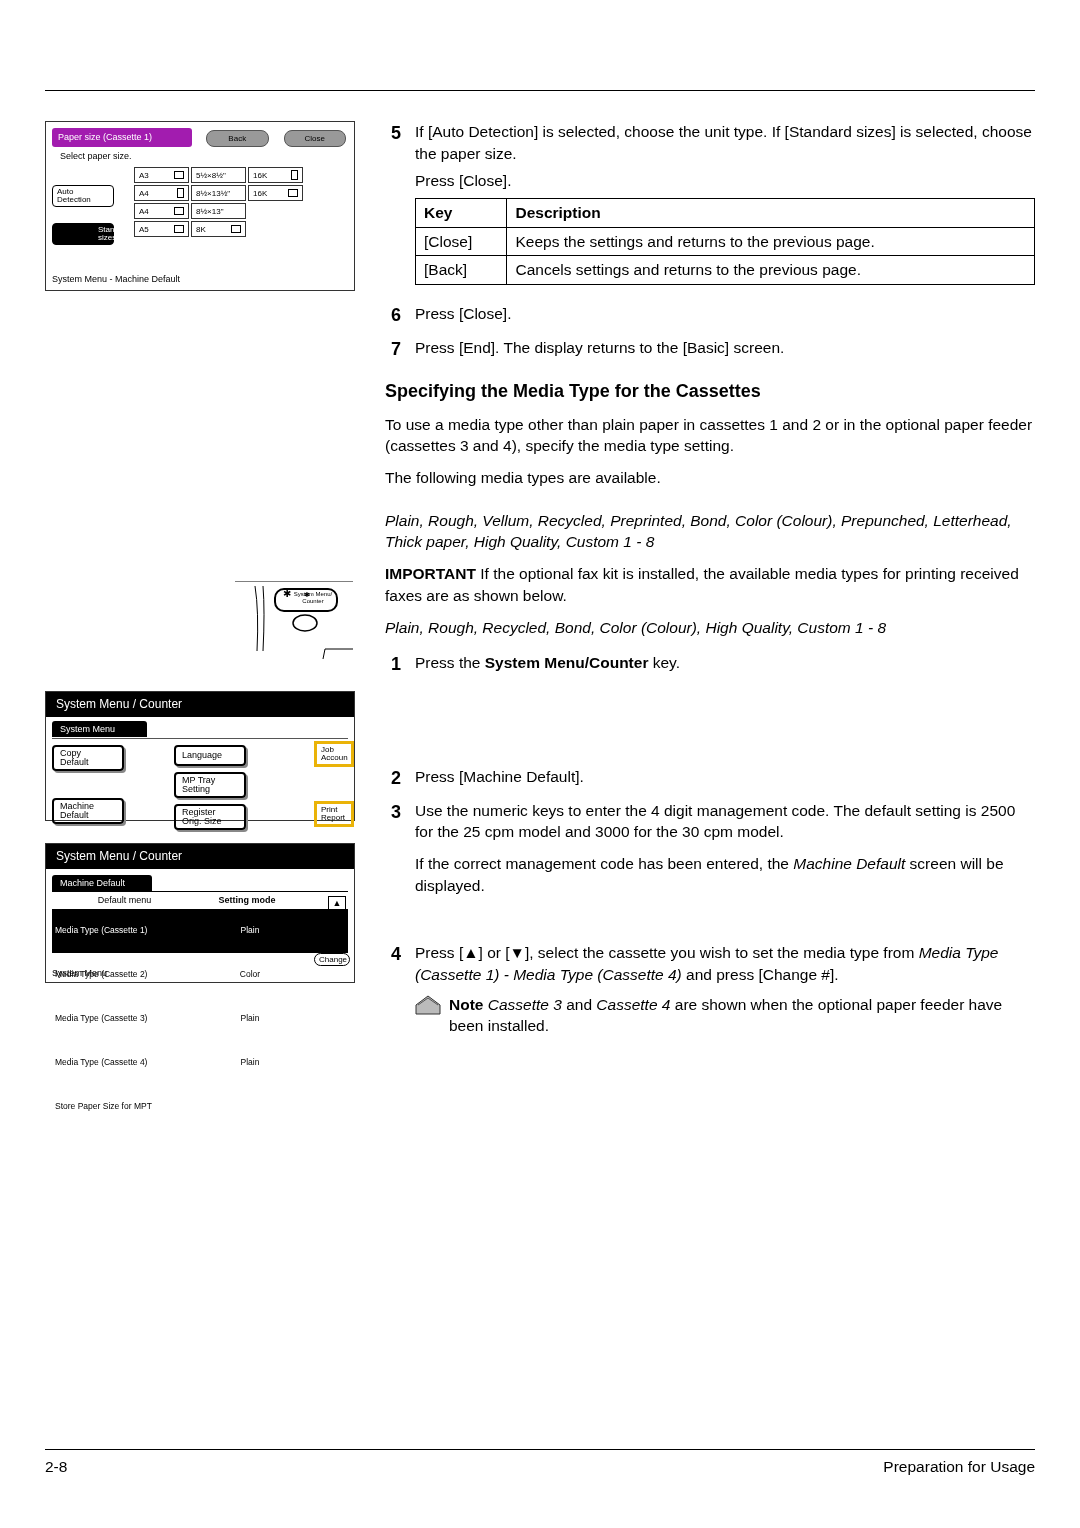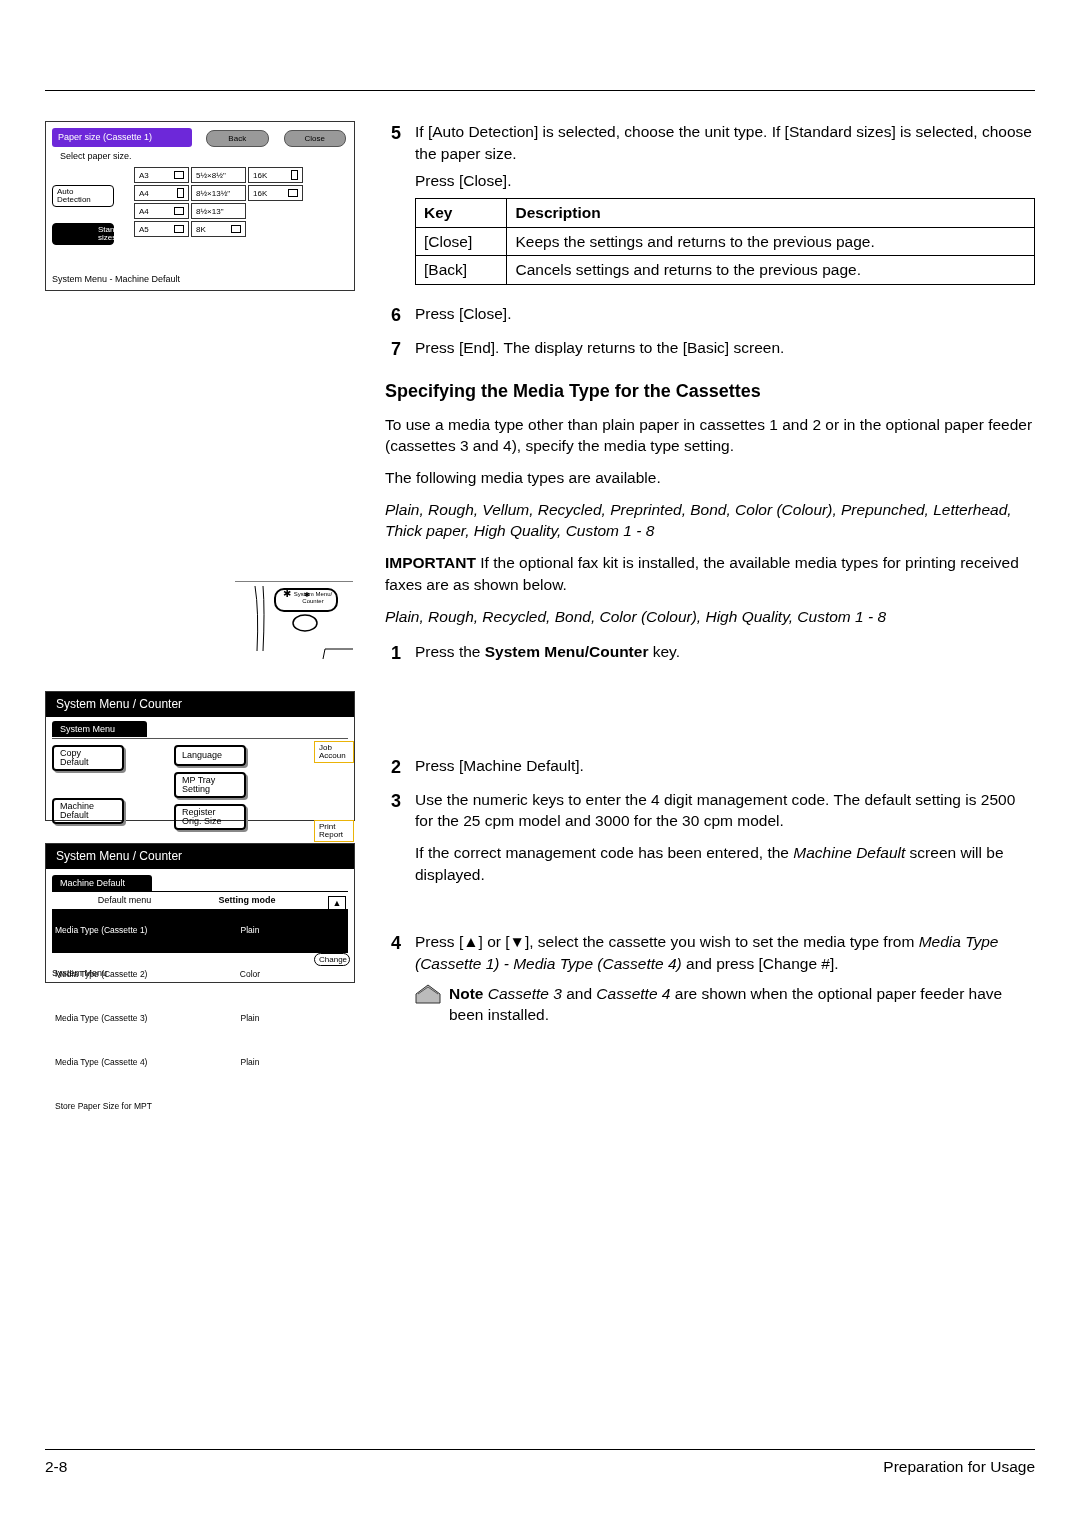--- a/index.html
+++ b/index.html
@@ -22,21 +22,21 @@
     .ss1 {
       border: 1px solid #333;
       padding: 6px;
       background: #fff;
       width: 310px;
       height: 170px;
       position: relative;
       font-size: 10px;
       margin-top: 0;
     }
-    .ss1-titlebar { background: #6d28d9; color: #fff; padding: 3px 6px; font-size: 9px; display: flex; justify-content: space-between; align-items: center; border-radius: 3px; margin-bottom: 3px; width: 140px; }
+    .ss1-titlebar { background: #a21caf; color: #fff; padding: 3px 6px; font-size: 9px; display: flex; justify-content: space-between; align-items: center; border-radius: 3px; margin-bottom: 3px; width: 140px; }
     .ss1-topbtns { position: absolute; top: 8px; right: 8px; display: flex; gap: 2px; }
     .ss1-btn-hdr { background: #999; border: 1px solid #555; border-radius: 8px; padding: 2px 12px; font-size: 8px; }
     .ss1-subtext { font-size: 9px; margin: 2px 0 5px 8px; }
     .ss1-grid { display: flex; gap: 2px; }
     .ss1-leftbtns { display: flex; flex-direction: column; gap: 16px; }
     .ss1-sidebtn { border: 1px solid #000; border-radius: 4px; padding: 2px 4px; font-size: 8px; width: 62px; background: #fff; }
     .ss1-sidebtn.active { background: #000; color: #fff; padding-left: 45px; }
     .ss1-sizecol { display: flex; flex-direction: column; gap: 2px; }
     .ss1-sizebtn { border: 1px solid #333; padding: 2px 4px; font-size: 8px; width: 55px; height: 16px; display: flex; align-items: center; justify-content: space-between; }
     .ss1-footer { position: absolute; bottom: 4px; left: 6px; font-size: 9px; }
@@ -52,21 +52,21 @@
       background: #fff;
       position: relative;
       font-size: 10px;
       margin-top: 15px;
     }
     .ss2-title { background: #000; color: #fff; padding: 4px 10px; font-size: 12px; }
     .ss2-tab { background: #000; color: #fff; padding: 2px 8px; font-size: 9px; display: inline-block; margin: 4px 0 0 6px; border-radius: 3px 3px 0 0; border-bottom: 1px solid #fff; width: 95px; }
     .ss2-body { border-top: 1px solid #555; margin: 0 6px; padding: 6px 0; display: flex; gap: 50px; }
     .ss2-btns { display: flex; flex-direction: column; gap: 6px; }
     .ss2-button { border: 2px solid #000; border-radius: 4px; padding: 2px 6px; font-size: 9px; width: 72px; box-shadow: 2px 2px 0 #888; position: relative; }
-    .ss2-partial { border: 1px solid #eab308; font-size: 8px; padding: 2px 4px; width: 40px; overflow: hidden; }
+    .ss2-partial { border: 3px solid #eab308; font-size: 8px; padding: 2px 4px; width: 40px; overflow: hidden; }
 
     
     .ss3 {
       border: 1px solid #333;
       width: 310px;
       height: 140px;
       background: #fff;
       position: relative;
       font-size: 10px;
       margin-top: 22px;
@@ -205,21 +205,21 @@
           <div class="ss2-button">Language</div>
           <div class="ss2-button" style="white-space:pre-line;line-height:1;">MP Tray
 Setting</div>
           <div class="ss2-button" style="white-space:pre-line;line-height:1;">Register
 Orig. Size</div>
         </div>
         <div style="position:absolute; right:-6px; top:2px;" class="ss2-btns">
           <div class="ss2-partial" style="white-space:pre-line;line-height:1;">Job
 Accoun</div>
           <div style="height:22px;"></div>
-          <div class="ss2-partial" style="white-space:pre-line;line-height:1;margin-top:23px;">Print
+          <div class="ss2-partial" style="white-space:pre-line;line-height:1;">Print
 Report</div>
         </div>
       </div>
     </div>
 
     <div class="ss3">
       <div class="ss3-title">System Menu / Counter</div>
       <div class="ss3-tab">Machine Default</div>
       <div class="ss3-table">
         <div class="ss3-thead">
@@ -292,21 +292,21 @@
 
     <div class="step">
       <div class="step-num">7</div>
       <div class="step-body">
           <p>Press [End]. The display returns to the [Basic] screen.</p>
         </div>
     </div>
 
     <h2 class="section">Specifying the Media Type for the Cassettes</h2>
     <p style="margin-bottom:10px;">To use a media type other than plain paper in cassettes 1 and 2 or in the optional paper feeder (cassettes 3 and 4), specify the media type setting.</p>
-    <p style="margin-bottom:10px;">The following media types are available.</p>
+    <p style="margin-bottom:21px;">The following media types are available.</p>
     <p class="italic" style="margin-bottom:10px;">Plain, Rough, Vellum, Recycled, Preprinted, Bond, Color (Colour), Prepunched, Letterhead, Thick paper, High Quality, Custom 1 - 8</p>
     <p style="margin-bottom:10px;"><strong>IMPORTANT</strong><span> If the optional fax kit is installed, the available media types for printing received faxes are as shown below.</span></p>
     <p class="italic" style="margin-bottom:14px;">Plain, Rough, Recycled, Bond, Color (Colour), High Quality, Custom 1 - 8</p>
 
     <div class="step">
       <div class="step-num">1</div>
       <div class="step-body">
         <p><span>Press the </span><strong>System Menu/Counter</strong><span> key.</span></p>
       </div>
     </div>

